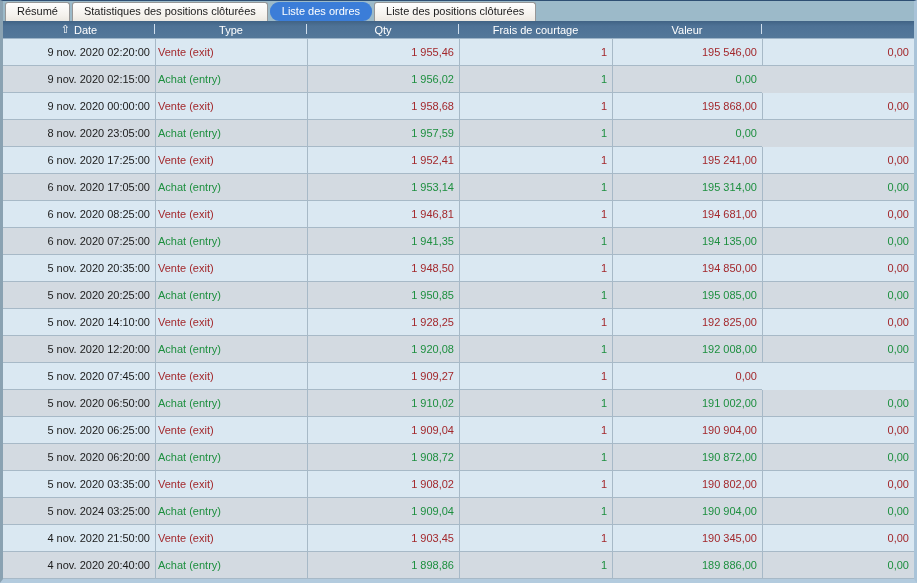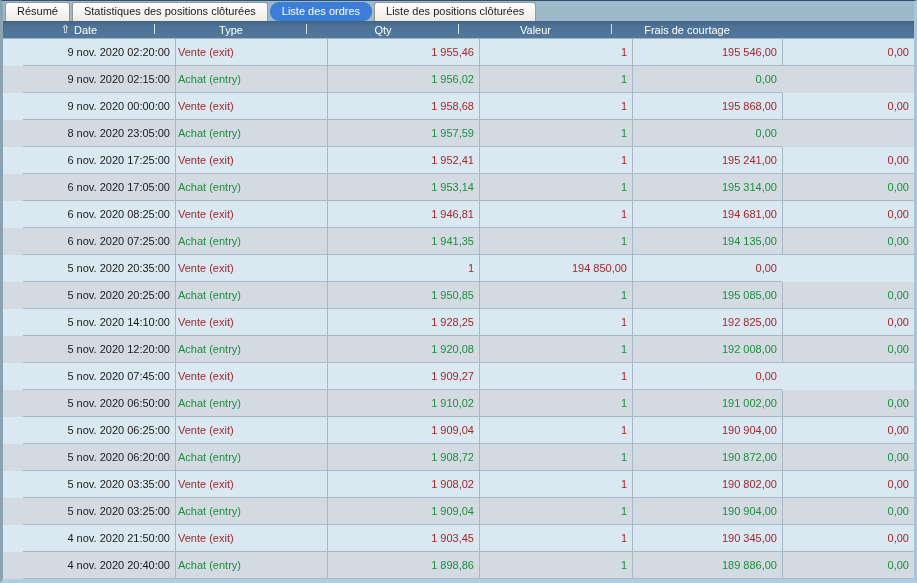--- a/index.html
+++ b/index.html
@@ -48,21 +48,21 @@
   .th {
     position:relative; display:flex; align-items:center; justify-content:center;
     height:100%; white-space:nowrap; cursor:default;
   }
   .sort-icon { margin-right:4px; font-size:11px; }
   .grip {
     position:absolute; right:0; top:3px; width:1px; height:10px;
     background:#cfdeed; cursor:col-resize;
   }
 
-  .tr { height:27px;padding-left:20px; }
+  .tr { height:27px; }
   .tr:nth-child(odd)  { background:#dae8f2; }
   .tr:nth-child(even) { background:#d3dae1; }
   .td {
     height:100%; display:flex; align-items:center;
     border-bottom:1px solid #a7b9c7;
     white-space:nowrap; overflow:hidden;
     color:#1b1b1b;
   }
   .td + .td { border-left:1px solid #a7b9c7; }
   .right { justify-content:flex-end; padding-right:5px; }
@@ -104,26 +104,26 @@
     </div>
     <div class="th">
       <span>Type</span>
       <span class="grip"></span>
     </div>
     <div class="th">
       <span>Qty</span>
       <span class="grip"></span>
     </div>
     <div class="th">
+      <span>Frais de courtage</span>
+    </div>
+    <div class="th">
       <span>Valeur</span>
       <span class="grip"></span>
     </div>
-    <div class="th">
-      <span>Frais de courtage</span>
-    </div>
   </div>
 
   <div class="tbody">
   <div class="tr grid-row sell">
     <div class="td right c-date">9 nov. 2020 02:20:00</div>
     <div class="td left  c-type">Vente (exit)</div>
     <div class="td right c-prix">1 955,46</div>
     <div class="td right c-qty">1</div>
     <div class="td right c-valeur">195 546,00</div>
     <div class="td right c-frais">0,00</div>
@@ -186,20 +186,21 @@
     <div class="td left  c-type">Achat (entry)</div>
     <div class="td right c-prix">1 941,35</div>
     <div class="td right c-qty">1</div>
     <div class="td right c-valeur">194 135,00</div>
     <div class="td right c-frais">0,00</div>
   </div>
 
   <div class="tr grid-row sell">
     <div class="td right c-date">5 nov. 2020 20:35:00</div>
     <div class="td left  c-type">Vente (exit)</div>
+    <div class="td right c-prix">1 948,50</div>
     <div class="td right c-qty">1</div>
     <div class="td right c-valeur">194 850,00</div>
     <div class="td right c-frais">0,00</div>
   </div>
 
   <div class="tr grid-row buy">
     <div class="td right c-date">5 nov. 2020 20:25:00</div>
     <div class="td left  c-type">Achat (entry)</div>
     <div class="td right c-prix">1 950,85</div>
     <div class="td right c-qty">1</div>
@@ -263,21 +264,21 @@
   <div class="tr grid-row sell">
     <div class="td right c-date">5 nov. 2020 03:35:00</div>
     <div class="td left  c-type">Vente (exit)</div>
     <div class="td right c-prix">1 908,02</div>
     <div class="td right c-qty">1</div>
     <div class="td right c-valeur">190 802,00</div>
     <div class="td right c-frais">0,00</div>
   </div>
 
   <div class="tr grid-row buy">
-    <div class="td right c-date">5 nov. 2020 03:25:00</div>
+    <div class="td right c-date">5 nov. 2024 03:25:00</div>
     <div class="td left  c-type">Achat (entry)</div>
     <div class="td right c-prix">1 909,04</div>
     <div class="td right c-qty">1</div>
     <div class="td right c-valeur">190 904,00</div>
     <div class="td right c-frais">0,00</div>
   </div>
 
   <div class="tr grid-row sell">
     <div class="td right c-date">4 nov. 2020 21:50:00</div>
     <div class="td left  c-type">Vente (exit)</div>

